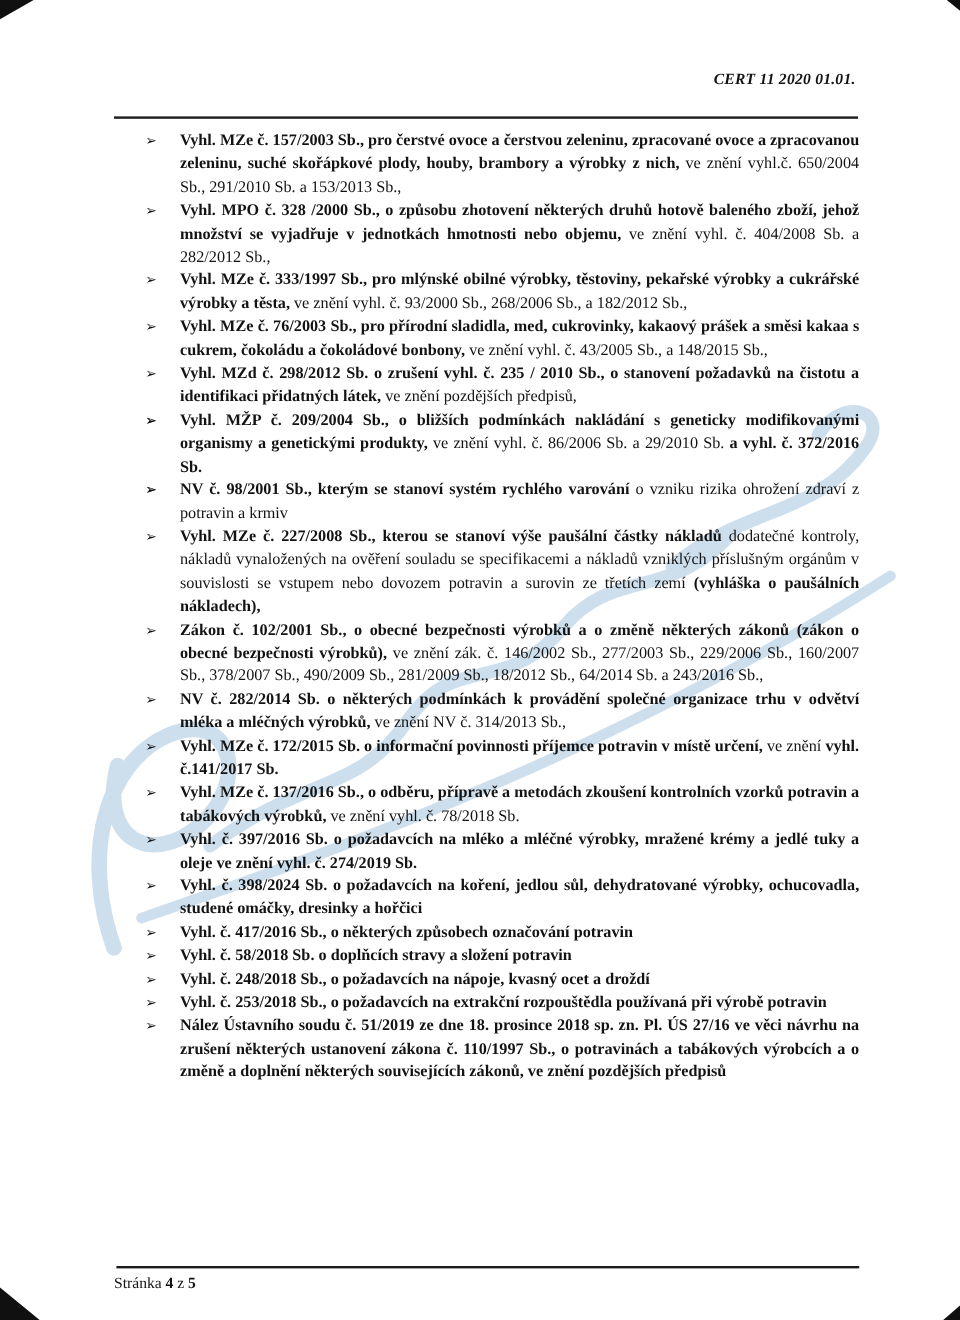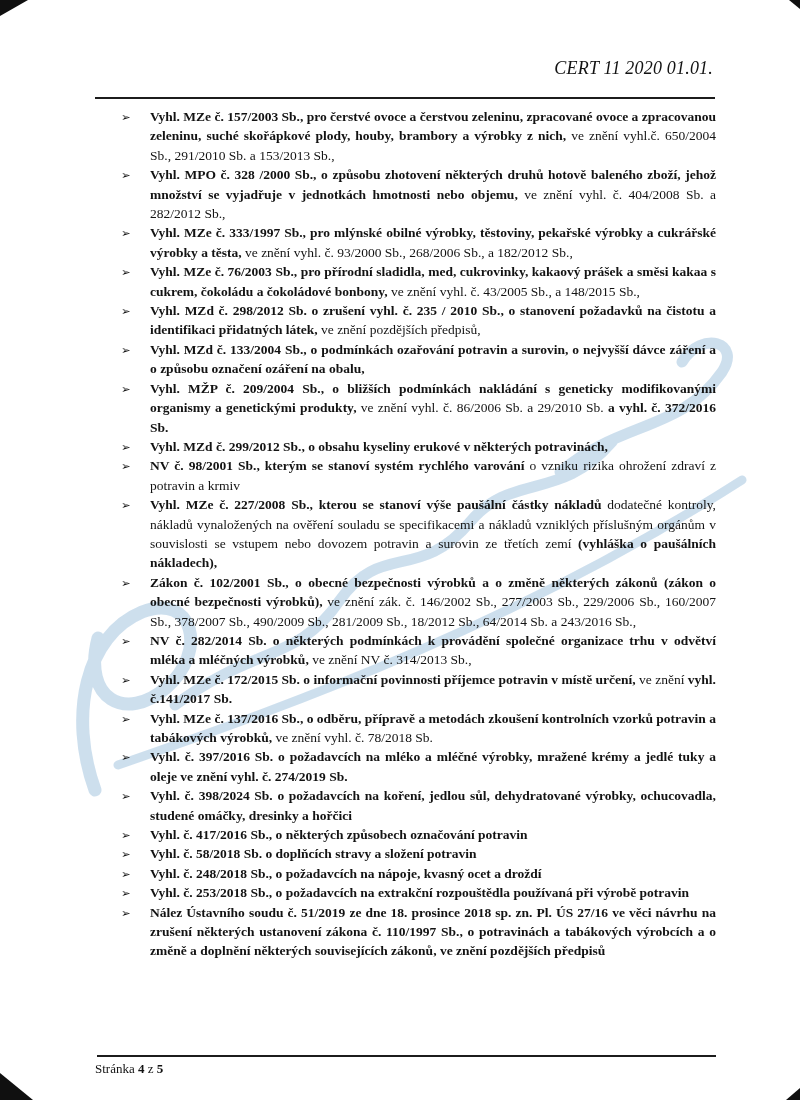--- a/index.html
+++ b/index.html
@@ -11,21 +11,21 @@
   .corner{position:absolute;width:0;height:0;z-index:3;}
   .corner.tl{left:0;top:0;border-top:16px solid #101010;border-right:28px solid transparent;}
   .corner.tr{right:0;top:0;border-top:9px solid #101010;border-left:11px solid transparent;}
   .corner.bl{left:0;bottom:0;border-bottom:27px solid #101010;border-right:33px solid transparent;}
   .corner.br{right:0;bottom:0;border-bottom:12px solid #101010;border-left:14px solid transparent;}
   
   .watermark{position:absolute;left:0;top:0;width:800px;height:1100px;z-index:0;pointer-events:none;opacity:.55;}
   
   .header-ref{
     position:absolute;top:58px;right:87px;z-index:2;
-    font-size:18px;font-style:italic;font-weight:normal;letter-spacing:.2px;
+    font-size:13px;font-style:italic;font-weight:bold;letter-spacing:.2px;
   }
   .rule-top{position:absolute;left:95px;top:97px;width:620px;height:2px;background:#1c1c1c;z-index:2;}
   
   .content{position:absolute;left:120px;top:107px;width:596px;z-index:1;}
   .item{
     position:relative;padding-left:30px;text-align:justify;
     font-size:13.5px;line-height:19.4px;
   }
   .bullet{
     position:absolute;left:1px;top:1px;font-size:11.5px;color:#111;
@@ -58,23 +58,23 @@
 
 <div class="header-ref">CERT 11 2020 01.01.</div>
 <div class="rule-top"></div>
 
 <div class="content">
     <div class="item"><span class="bullet">➢</span><span class="seg bold">Vyhl. MZe č. 157/2003 Sb., pro čerstvé ovoce a čerstvou zeleninu, zpracované ovoce a zpracovanou zeleninu, suché skořápkové plody, houby, brambory a výrobky z nich,</span><span class="seg"> ve znění vyhl.č. 650/2004 Sb., 291/2010 Sb. a 153/2013 Sb.,</span></div>
     <div class="item"><span class="bullet">➢</span><span class="seg bold">Vyhl. MPO č. 328 /2000 Sb., o způsobu zhotovení některých druhů hotově baleného zboží, jehož množství se vyjadřuje v jednotkách hmotnosti nebo objemu,</span><span class="seg"> ve znění vyhl. č. 404/2008 Sb. a 282/2012 Sb.,</span></div>
     <div class="item"><span class="bullet">➢</span><span class="seg bold">Vyhl. MZe č. 333/1997 Sb., pro mlýnské obilné výrobky, těstoviny, pekařské výrobky a cukrářské výrobky a těsta,</span><span class="seg"> ve znění vyhl. č. 93/2000 Sb., 268/2006 Sb., a 182/2012 Sb.,</span></div>
     <div class="item"><span class="bullet">➢</span><span class="seg bold">Vyhl. MZe č. 76/2003 Sb., pro přírodní sladidla, med, cukrovinky, kakaový prášek a směsi kakaa s cukrem, čokoládu a čokoládové bonbony,</span><span class="seg"> ve znění vyhl. č. 43/2005 Sb., a 148/2015 Sb.,</span></div>
     <div class="item"><span class="bullet">➢</span><span class="seg bold">Vyhl. MZd č. 298/2012 Sb. o zrušení vyhl. č. 235 / 2010 Sb., o stanovení požadavků na čistotu a identifikaci přidatných látek,</span><span class="seg"> ve znění pozdějších předpisů,</span></div>
-    <div class="item"><span class="bullet">➢</span><span class="seg bold">Vyhl. MZd č. 133/2004 Sb., o podmínkách ozařování potravin a surovin, o nejvyšší dávce záření a o způsobu označení ozáření na obalu,</span></div>
+    <div class="item"><span class="bullet">➢</span></div>
     <div class="item"><span class="bullet">➢</span><span class="seg bold">Vyhl. MŽP č. 209/2004 Sb., o bližších podmínkách nakládání s geneticky modifikovanými organismy a genetickými produkty,</span><span class="seg"> ve znění vyhl. č. 86/2006 Sb. a 29/2010 Sb. </span><span class="seg bold">a vyhl. č. 372/2016 Sb.</span></div>
-    <div class="item"><span class="bullet">➢</span><span class="seg bold">Vyhl. MZd č. 299/2012 Sb., o obsahu kyseliny erukové v některých potravinách,</span></div>
+    <div class="item"><span class="bullet">➢</span></div>
     <div class="item"><span class="bullet">➢</span><span class="seg bold">NV č. 98/2001 Sb., kterým se stanoví systém rychlého varování</span><span class="seg"> o vzniku rizika ohrožení zdraví z potravin a krmiv</span></div>
     <div class="item"><span class="bullet">➢</span><span class="seg bold">Vyhl. MZe č. 227/2008 Sb., kterou se stanoví výše paušální částky nákladů</span><span class="seg"> dodatečné kontroly, nákladů vynaložených na ověření souladu se specifikacemi a nákladů vzniklých příslušným orgánům v souvislosti se vstupem nebo dovozem potravin a surovin ze třetích zemí </span><span class="seg bold">(vyhláška o paušálních nákladech),</span></div>
     <div class="item"><span class="bullet">➢</span><span class="seg bold">Zákon č. 102/2001 Sb., o obecné bezpečnosti výrobků a o změně některých zákonů (zákon o obecné bezpečnosti výrobků),</span><span class="seg"> ve znění zák. č. 146/2002 Sb., 277/2003 Sb., 229/2006 Sb., 160/2007 Sb., 378/2007 Sb., 490/2009 Sb., 281/2009 Sb., 18/2012 Sb., 64/2014 Sb. a 243/2016 Sb.,</span></div>
     <div class="item"><span class="bullet">➢</span><span class="seg bold">NV č. 282/2014 Sb. o některých podmínkách k provádění společné organizace trhu v odvětví mléka a mléčných výrobků,</span><span class="seg"> ve znění NV č. 314/2013 Sb.,</span></div>
     <div class="item"><span class="bullet">➢</span><span class="seg bold">Vyhl. MZe č. 172/2015 Sb. o informační povinnosti příjemce potravin v místě určení,</span><span class="seg"> ve znění </span><span class="seg bold">vyhl. č.141/2017 Sb.</span></div>
     <div class="item"><span class="bullet">➢</span><span class="seg bold">Vyhl. MZe č. 137/2016 Sb., o odběru, přípravě a metodách zkoušení kontrolních vzorků potravin a tabákových výrobků,</span><span class="seg"> ve znění vyhl. č. 78/2018 Sb.</span></div>
     <div class="item"><span class="bullet">➢</span><span class="seg bold">Vyhl. č. 397/2016 Sb. o požadavcích na mléko a mléčné výrobky, mražené krémy a jedlé tuky a oleje ve znění vyhl. č. 274/2019 Sb.</span></div>
     <div class="item"><span class="bullet">➢</span><span class="seg bold">Vyhl. č. 398/2024 Sb. o požadavcích na koření, jedlou sůl, dehydratované výrobky, ochucovadla, studené omáčky, dresinky a hořčici</span></div>
     <div class="item"><span class="bullet">➢</span><span class="seg bold">Vyhl. č. 417/2016 Sb., o některých způsobech označování potravin</span></div>
     <div class="item"><span class="bullet">➢</span><span class="seg bold">Vyhl. č. 58/2018 Sb. o doplňcích stravy a složení potravin</span></div>

